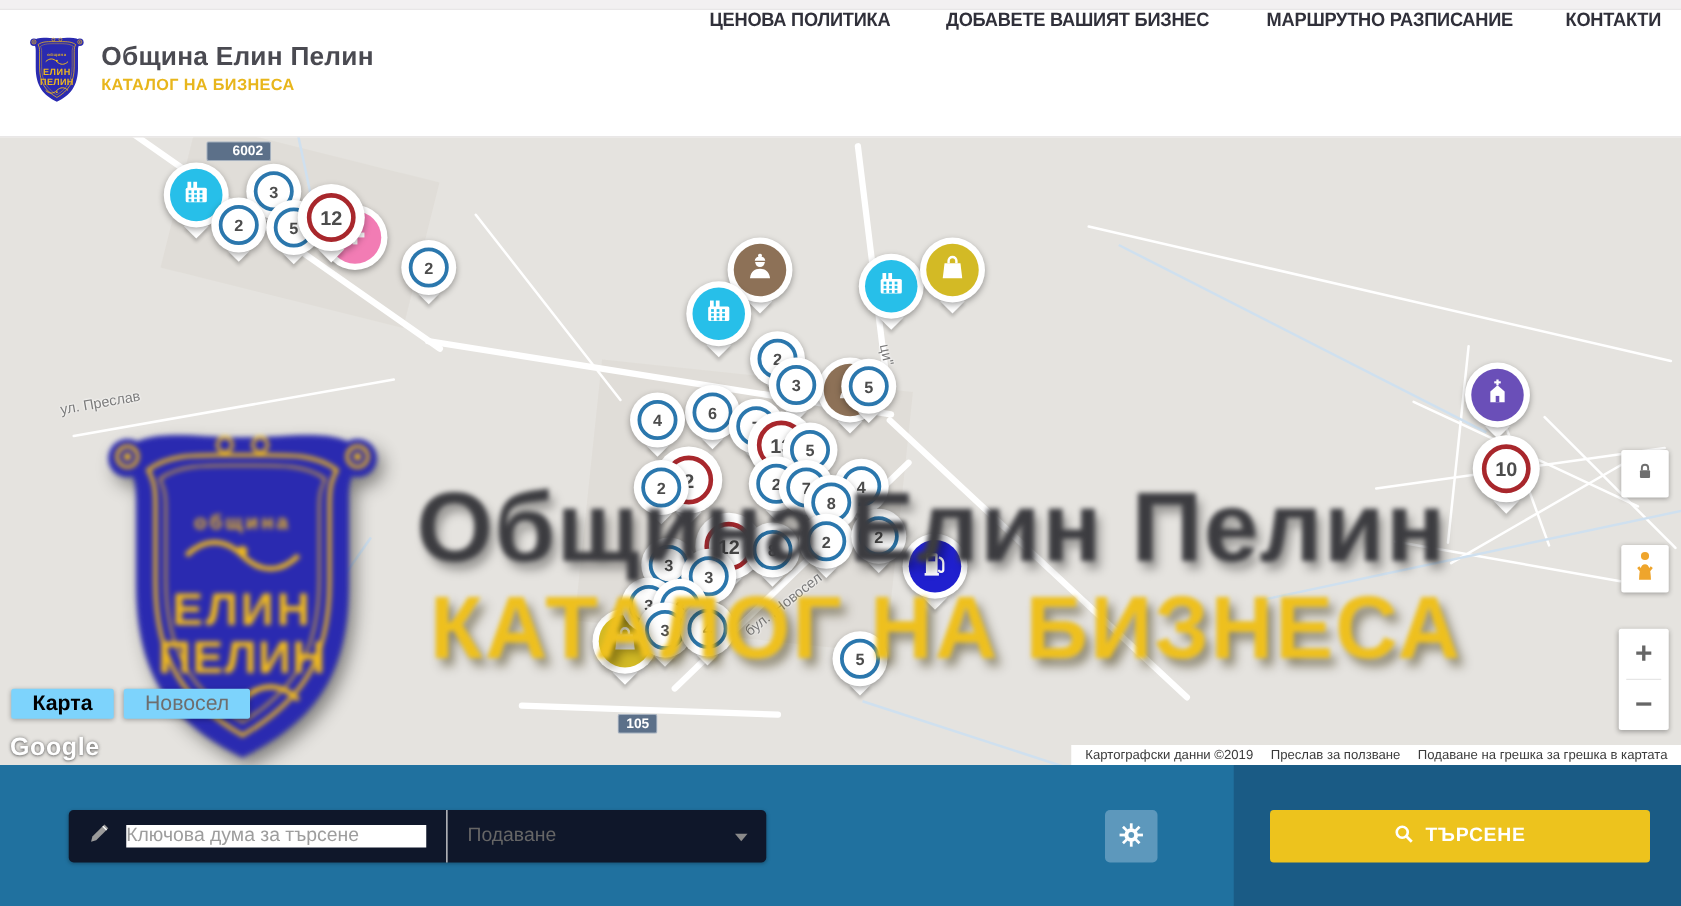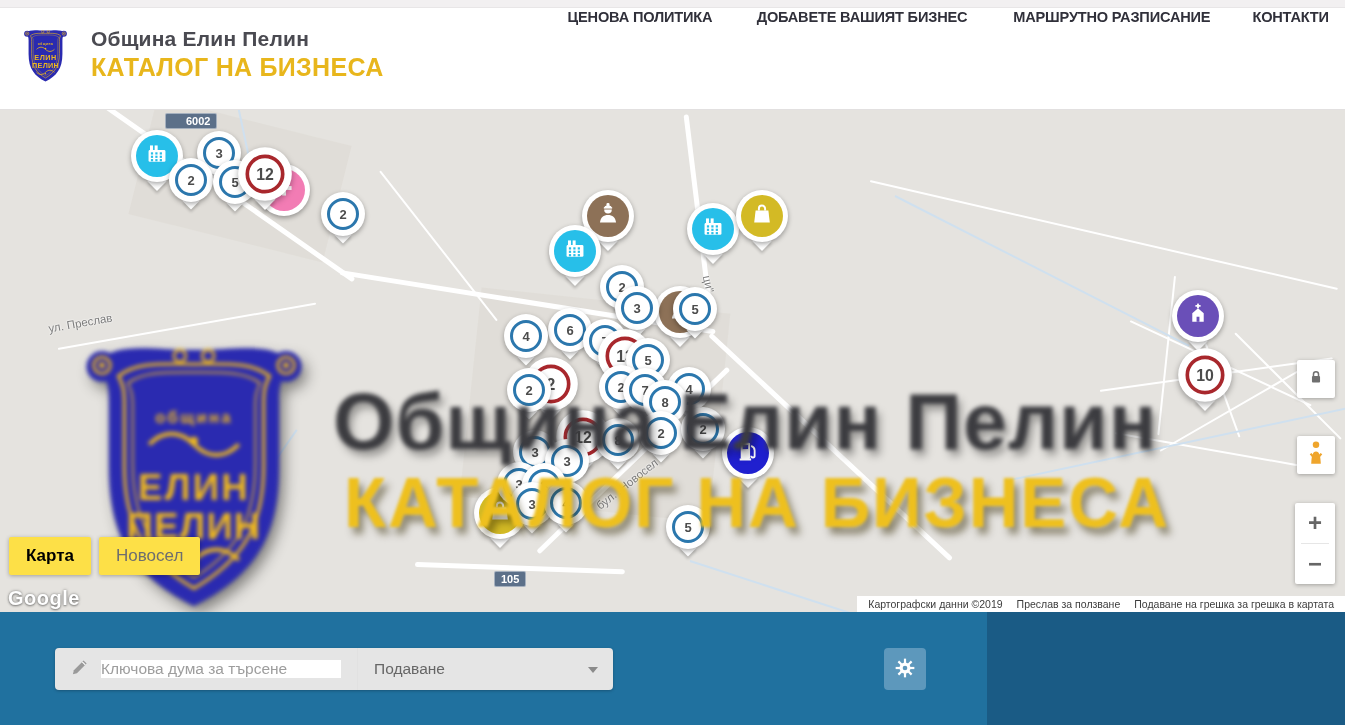--- a/index.html
+++ b/index.html
@@ -4,23 +4,23 @@
 <style>
   * { margin:0; padding:0; box-sizing:border-box; }
   html,body { width:1345px; height:725px; overflow:hidden;
     font-family:"Liberation Sans", sans-serif; background:#fff; }
 
   
   .topstrip { height:8px; background:#f2f0f1; border-bottom:1px solid #e8e6e7; }
   .header { position:relative; height:102px; background:#fff; border-bottom:1px solid #e2e0e0; }
   .brand { position:absolute; left:22px; top:16px; display:flex; align-items:center; }
   .brand .logo { width:47px; height:60px; }
-  .brand-text { margin-left:22px; }
+  .brand-text { margin-left:12px; }
   .brand-title { font-size:21px; font-weight:bold; color:#4a4a51; letter-spacing:.2px; }
-  .brand-sub { font-size:25px; font-weight:bold; color:#e8b61c; margin-top:2px; letter-spacing:.3px; }
+  .brand-sub { font-size:13px; font-weight:bold; color:#e8b61c; margin-top:2px; letter-spacing:.3px; }
   .nav { position:absolute; right:14px; top:0; height:102px; display:flex; align-items:flex-start; gap:33px; }
   .nav a { text-decoration:none; font-size:15.5px; font-weight:bold; color:#30303a;
     letter-spacing:-.2px; transform:scaleX(.94); transform-origin:center; cursor:pointer; white-space:nowrap; }
 
   
   .map { position:relative; height:502px; background:#e5e3df; overflow:hidden; }
   .patch { position:absolute; background:#dcd9d2; opacity:.55; }
   .road { position:absolute; height:5px; background:#fff; border-radius:3px; transform-origin:left center; }
   .road.thin { height:2px; }
   .creek { position:absolute; height:2px; background:#cfe0ef; transform-origin:left center; }
@@ -55,21 +55,21 @@
   .wm-title { position:absolute; left:333px; top:266px; z-index:5; font-size:79px; font-weight:bold;
     color:#3c3c40; letter-spacing:1px; filter:blur(2px); white-space:nowrap;
     text-shadow:4px 6px 7px rgba(0,0,0,.35); pointer-events:none; }
   .wm-sub { position:absolute; left:344px; top:352px; z-index:5; font-size:71px; font-weight:bold;
     color:#eec01e; letter-spacing:2px; filter:blur(1.6px); white-space:nowrap;
     transform:scaleX(.97); transform-origin:left;
     text-shadow:5px 7px 8px rgba(50,40,0,.5); pointer-events:none; }
 
   
   .maptype { position:absolute; left:9px; bottom:37px; display:flex; gap:8px; z-index:6; }
-  .maptype .btn { background:#fde047; height:38px; display:flex; align-items:center; justify-content:center;
+  .maptype .btn { background:#7dd3fc; height:24px; display:flex; align-items:center; justify-content:center;
     box-shadow:0 1px 4px rgba(0,0,0,.3); border-radius:2px; font-size:17px; cursor:pointer; padding:0 17px; }
   .maptype .btn.active { font-weight:bold; color:#000; }
   .maptype .btn.inactive { color:#6e6e6e; }
   .google-logo { position:absolute; left:8px; bottom:2px; z-index:6; font-size:20px; font-weight:bold;
     color:#fff; letter-spacing:.5px; cursor:pointer;
     text-shadow:0 0 3px rgba(68,68,68,.6), 0 1px 2px rgba(68,68,68,.5); }
   .ctrl-sq { position:absolute; width:38px; height:38px; background:#fff; border-radius:2px;
     box-shadow:0 1px 4px rgba(0,0,0,.3); display:flex; align-items:center; justify-content:center;
     z-index:6; cursor:pointer; }
   .zoomctl { position:absolute; right:10px; bottom:28px; width:40px; background:#fff; border-radius:2px;
@@ -78,21 +78,21 @@
     font-size:24px; font-weight:bold; color:#666; cursor:pointer; }
   .zoomctl .sep { height:1px; background:#e6e6e6; margin:0 6px; }
   .attrib { position:absolute; right:0; bottom:0; height:16px; background:#fff; z-index:7;
     display:flex; align-items:center; gap:0; padding:0 4px; }
   .attrib span { font-size:10.5px; color:#3c3c3c; padding:0 7px; white-space:nowrap;text-align:right; }
   .attrib span.lnk { cursor:pointer; }
 
   
   .searchbar { position:relative; height:113px; background:#20719f; }
   .searchbar .right-panel { position:absolute; right:0; top:0; width:358px; height:113px; background:#1a5b85; }
-  .fields { position:absolute; left:55px; top:36px; height:42px; display:flex; background:#e5e5e5;
+  .fields { position:absolute; left:55px; top:36px; height:42px; display:flex; background:#0f172a;
     border-radius:4px; box-shadow:0 1px 3px rgba(0,0,0,.25); }
   .field { display:flex; align-items:center; position:relative; }
   .field.kw { width:302px; }
   .field.sel { width:256px; border-left:1px solid #e1e1e1; cursor:pointer; }
   .field input { border:none; outline:none; font-size:15.5px; color:#444; width:240px;
     font-family:"Liberation Sans",sans-serif; }
   .field input::placeholder { color:#9d9d9d; }
   .field .sel-label { font-size:15.5px; color:#666; margin-left:16px; }
   .caret { position:absolute; right:15px; top:50%; margin-top:-2px; width:0; height:0;
     border-left:5px solid transparent; border-right:5px solid transparent; border-top:6px solid #8a8a8a; }
@@ -558,13 +558,22 @@
           <rect x="9" y="14.5" width="2" height="4" transform="rotate(45 10 10)"></rect>
         <rect x="9" y="1.5" width="2" height="4" transform="rotate(90 10 10)"></rect>
           <rect x="9" y="14.5" width="2" height="4" transform="rotate(90 10 10)"></rect>
         <rect x="9" y="1.5" width="2" height="4" transform="rotate(135 10 10)"></rect>
           <rect x="9" y="14.5" width="2" height="4" transform="rotate(135 10 10)"></rect>
         <circle cx="10" cy="10" r="5"></circle>
           <circle cx="10" cy="10" r="2.1" fill="#5d98bc"></circle>
       </svg>
     </span>
   </button>
+  <button class="searchbtn">
+    <span>
+      <svg width="16" height="16" viewBox="0 0 20 20">
+          <circle cx="8.5" cy="8.5" r="5.5" fill="none" stroke="#fff" stroke-width="2.6"></circle>
+          <path d="M12.8 12.8L18 18" stroke="#fff" stroke-width="2.8"></path>
+        </svg>
+    </span>
+    <span>ТЪРСЕНЕ</span>
+  </button>
 </div>
 
 </body></html>

